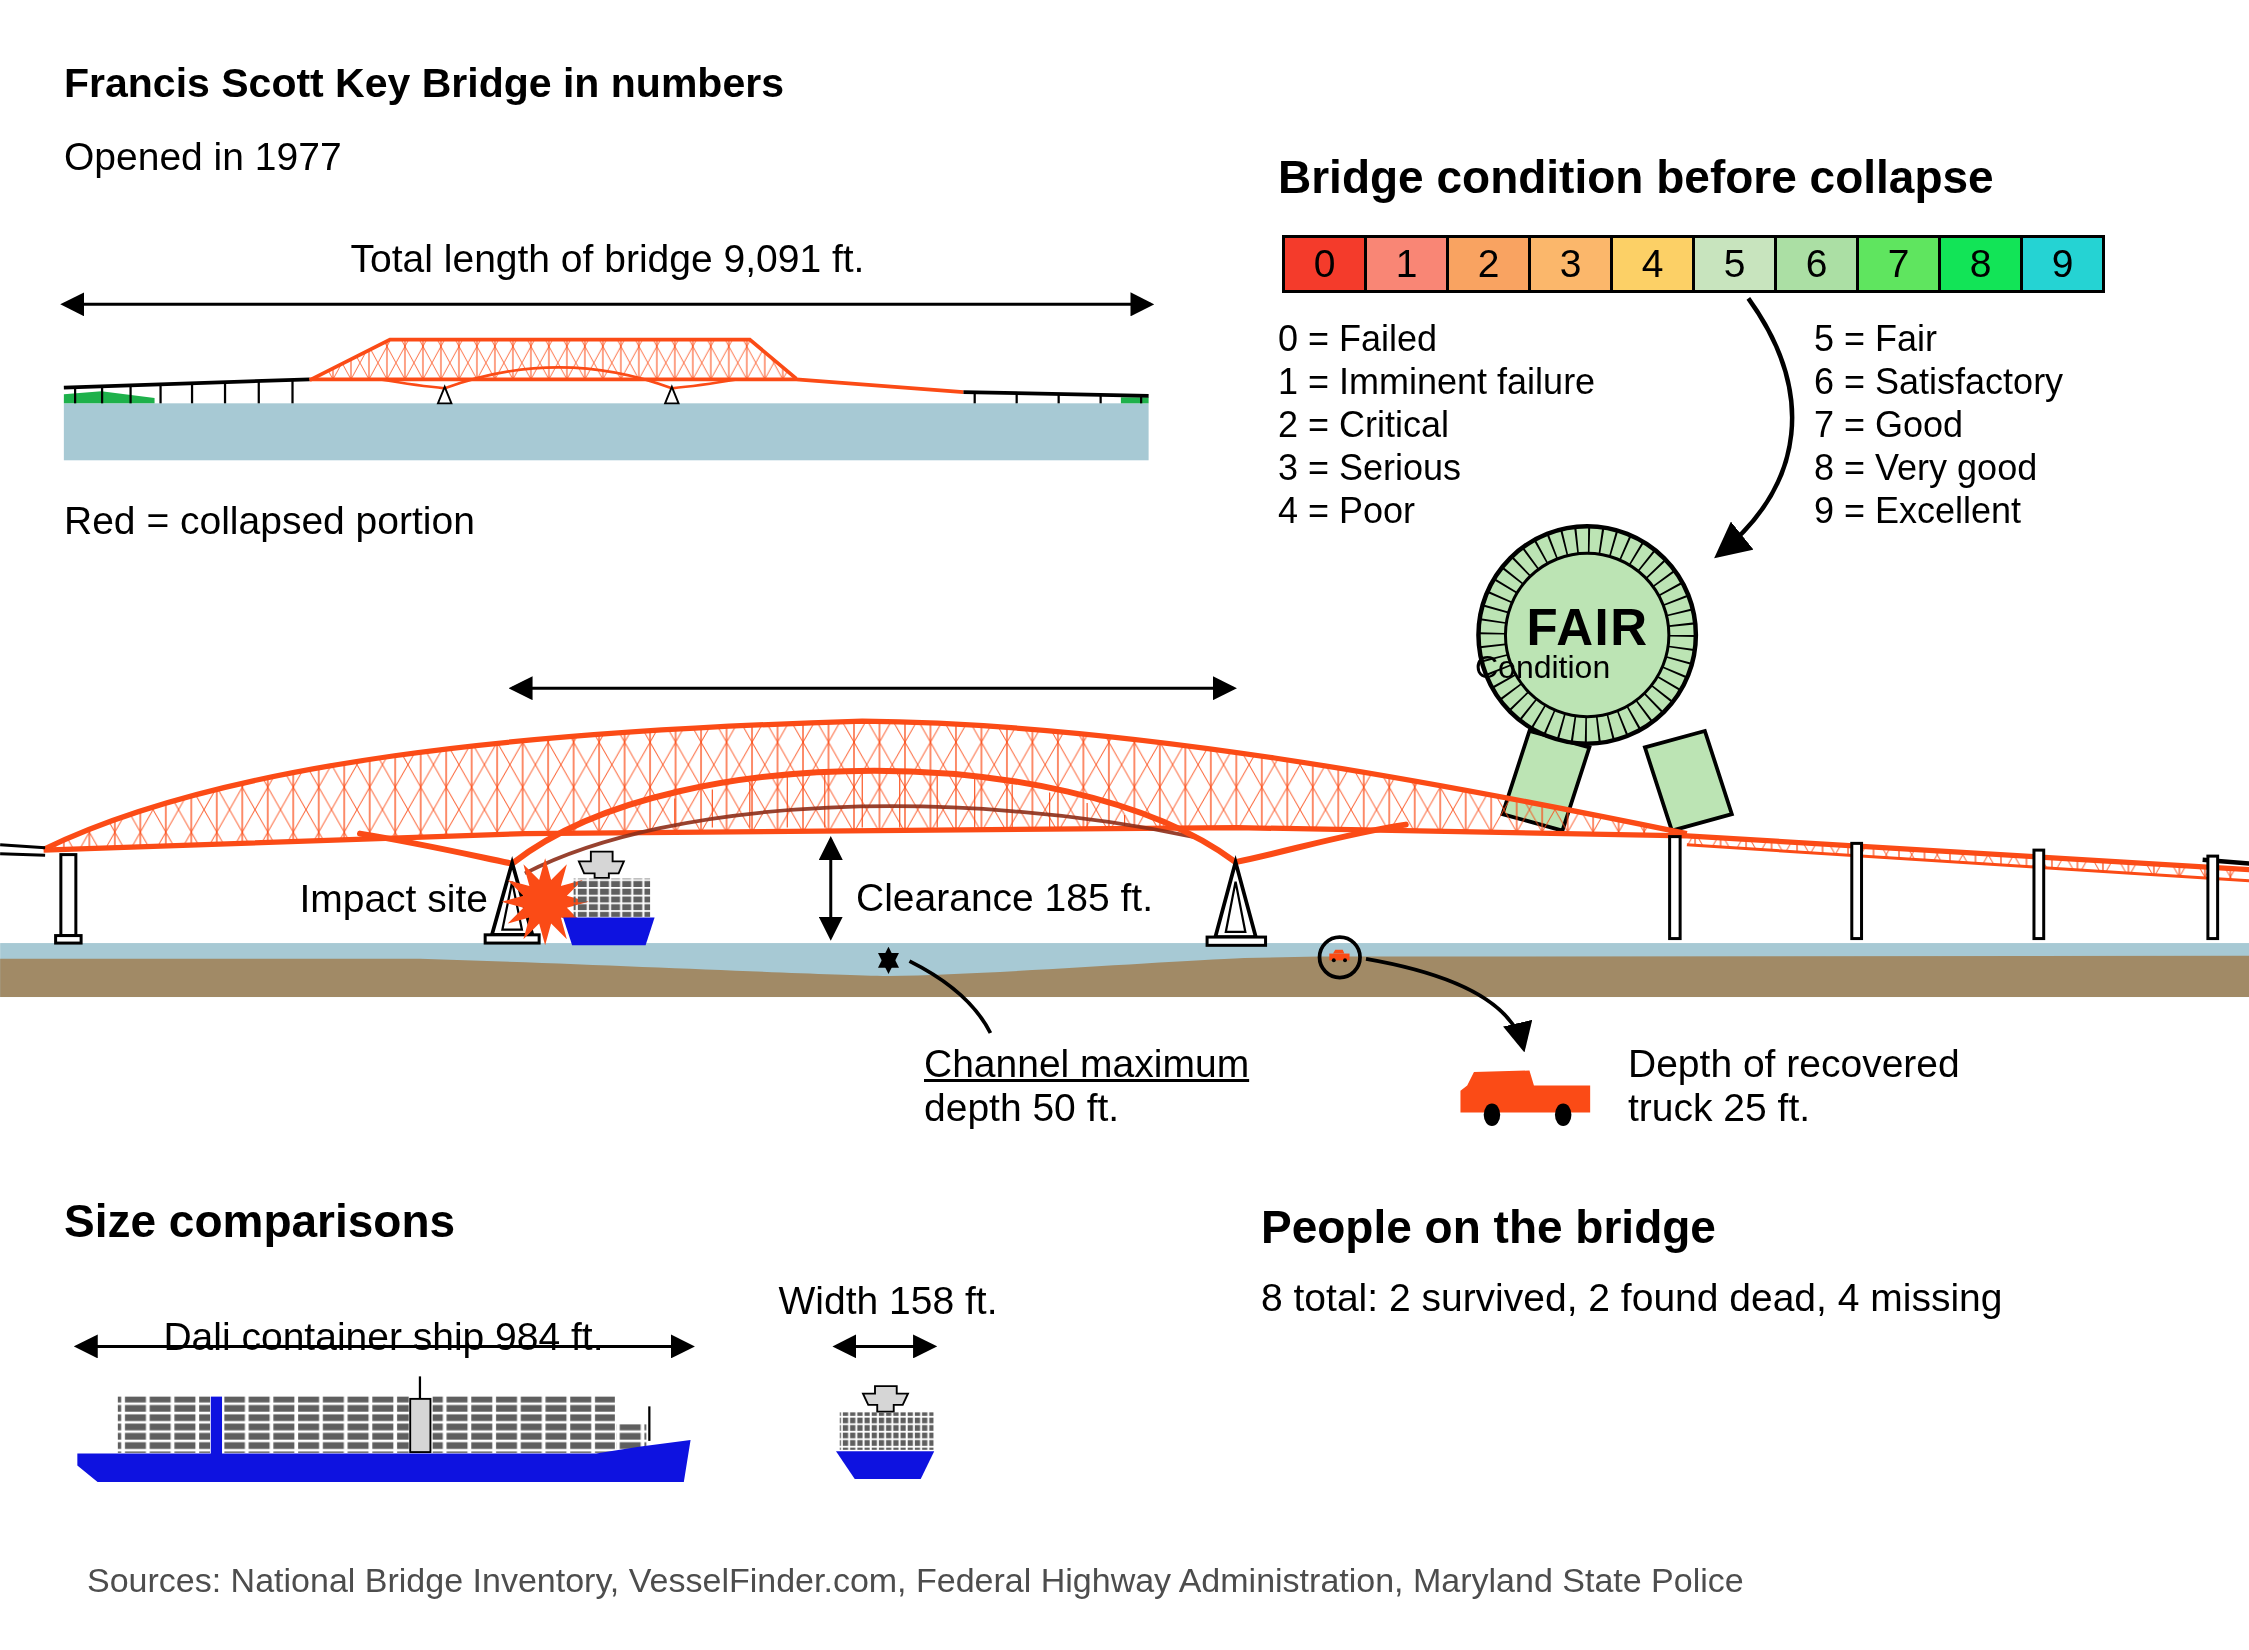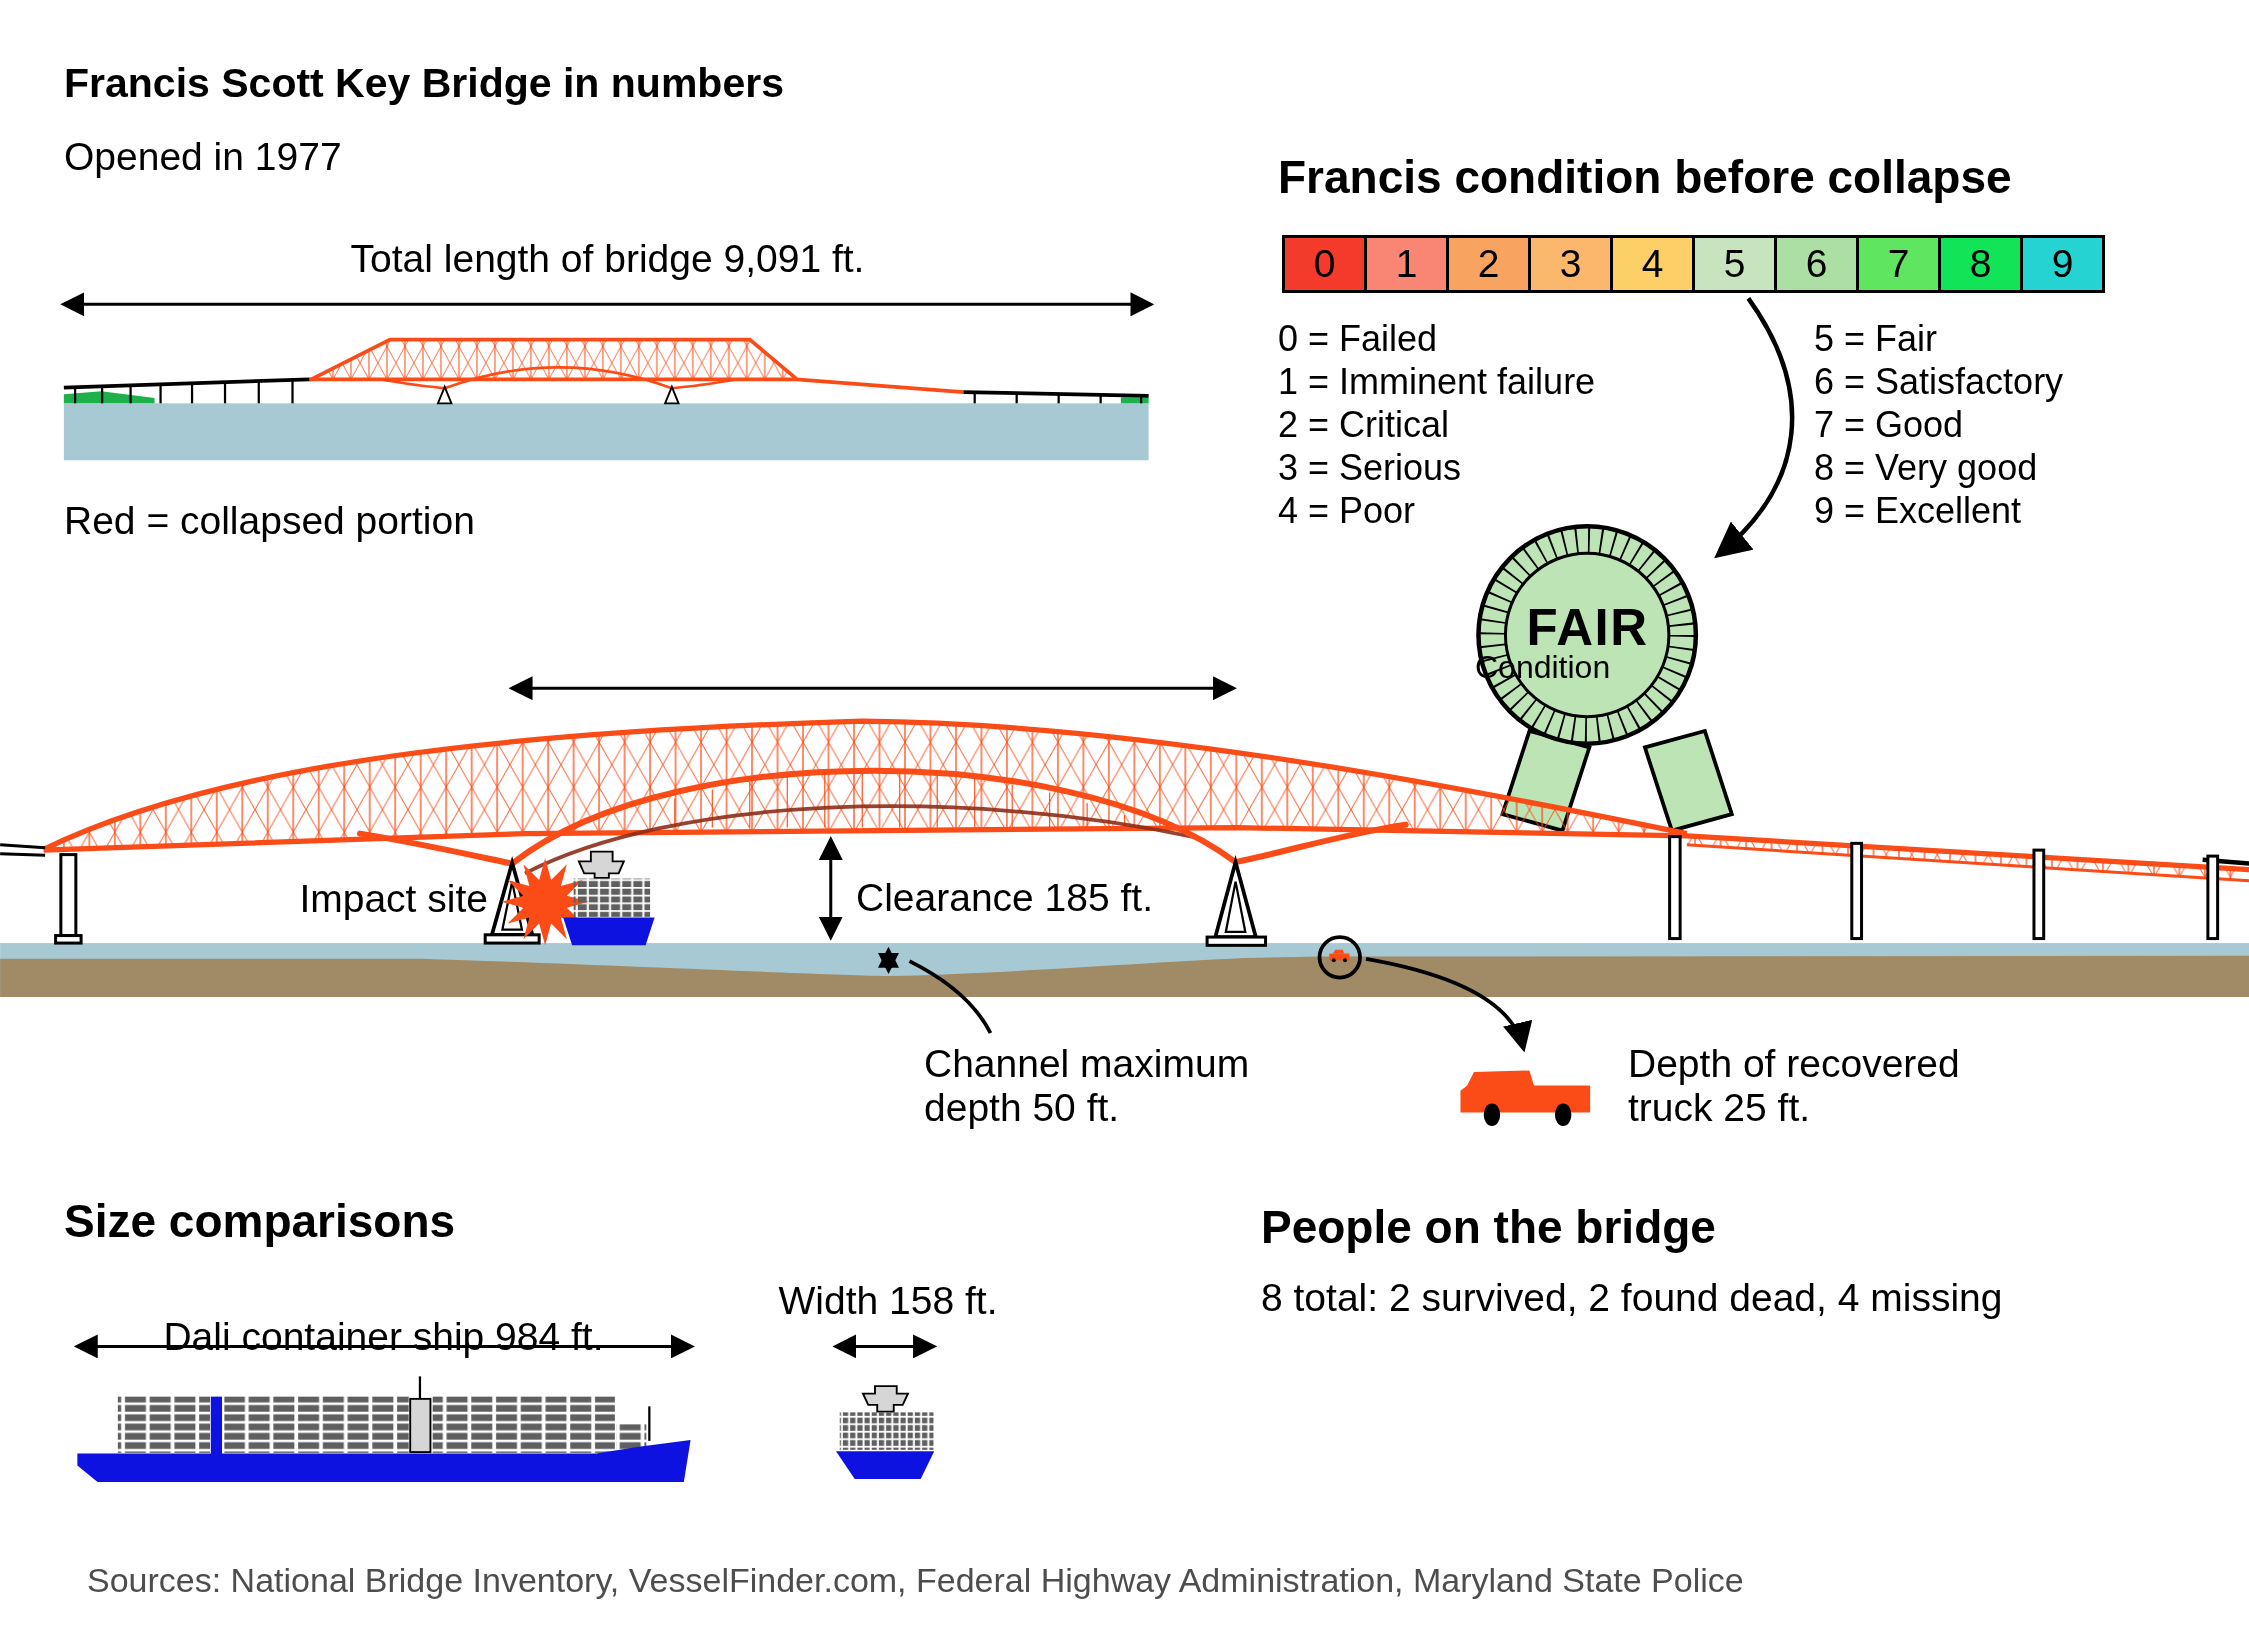--- a/index.html
+++ b/index.html
@@ -214,21 +214,21 @@
       </g>
     </g>
   </svg>
 
   <div class="label h1" style="left:64px;top:60px;">Francis Scott Key Bridge in numbers</div>
   <div class="label t52" style="left:64px;top:135px;">Opened in 1977</div>
 
   <div class="label t52 center" style="left:300px;top:237px;width:615px;">Total length of bridge 9,091 ft.</div>
   <div class="label t52" style="left:64px;top:499px;">Red = collapsed portion</div>
 
-  <div class="label h2" style="left:1278px;top:150px;">Francis condition before collapse</div>
+  <div class="label h2" style="left:1278px;top:150px;">Bridge condition before collapse</div>
 
   <div id="scale-bar">
     <div class="cell" style="background: rgb(244, 59, 43);">0</div>
     <div class="cell" style="background: rgb(249, 134, 117);">1</div>
     <div class="cell" style="background: rgb(249, 163, 97);">2</div>
     <div class="cell" style="background: rgb(251, 183, 107);">3</div>
     <div class="cell" style="background: rgb(252, 208, 102);">4</div>
     <div class="cell" style="background: rgb(200, 228, 190);">5</div>
     <div class="cell" style="background: rgb(171, 223, 164);">6</div>
     <div class="cell" style="background: rgb(95, 229, 95);">7</div>
@@ -249,21 +249,21 @@
     <div>7 = Good</div>
     <div>8 = Very good</div>
     <div>9 = Excellent</div>
   </div>
 
   <div id="fair-title">FAIR</div>
   <div id="fair-sub">Condition</div>
 
   <div class="label t52 right" style="left:262px;top:877px;width:226px;">Impact site</div>
   <div class="label t52" style="left:856px;top:876px;">Clearance 185 ft.</div>
-  <div class="label t52" style="left:924px;top:1042px;">Channel maximum</div>
+  <div class="label t52" style="left:924px;top:1042px;text-decoration:underline;">Channel maximum</div>
   <div class="label t52" style="left:924px;top:1086px;">depth 50 ft.</div>
   <div class="label t52" style="left:1628px;top:1042px;">Depth of recovered</div>
   <div class="label t52" style="left:1628px;top:1086px;">truck 25 ft.</div>
 
   <div class="label h2" style="left:64px;top:1194px;">Size comparisons</div>
   <div class="label t52 center" style="left:115px;top:1279px;width:537px;margin-top:36px;">Dali container ship 984 ft.</div>
   <div class="label t52 center" style="left:757px;top:1279px;width:262px;">Width 158 ft.</div>
 
   <div class="label h2" style="left:1261px;top:1200px;">People on the bridge</div>
   <div class="label t52" style="left:1261px;top:1276px;">8 total: 2 survived, 2 found dead, 4 missing</div>

